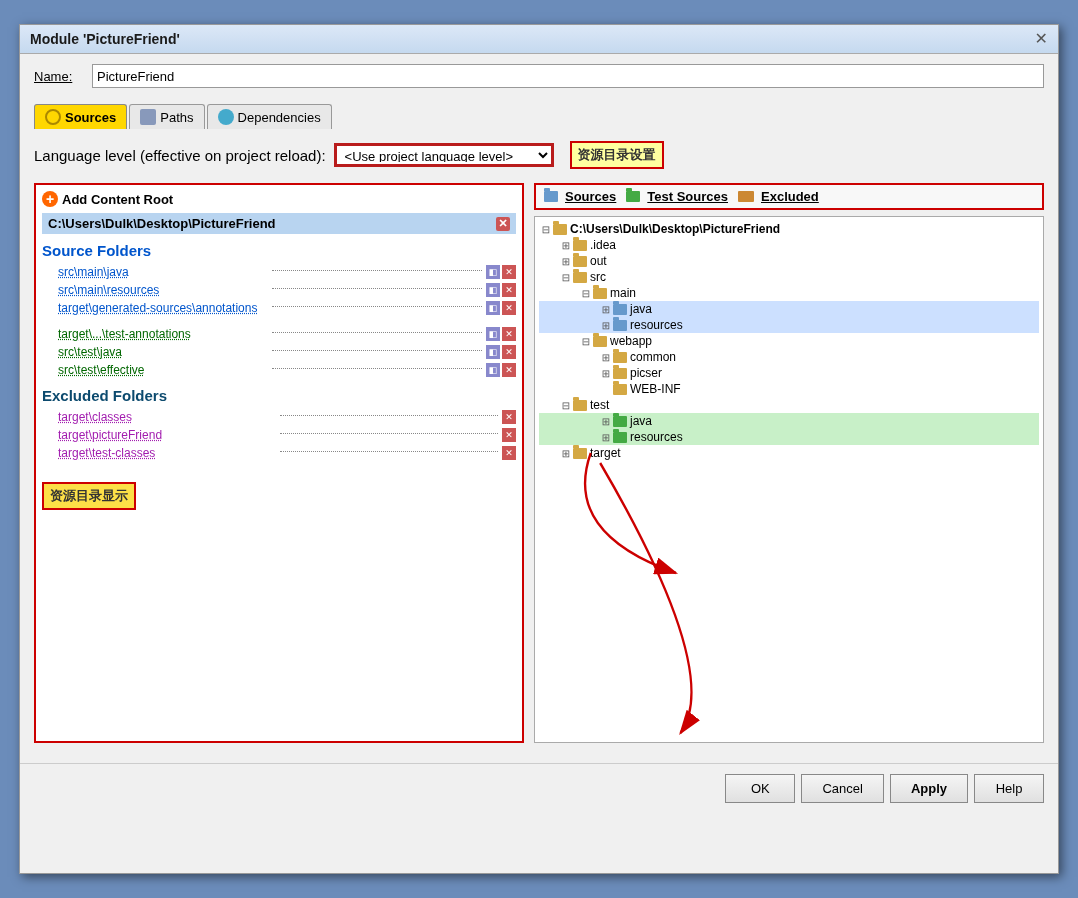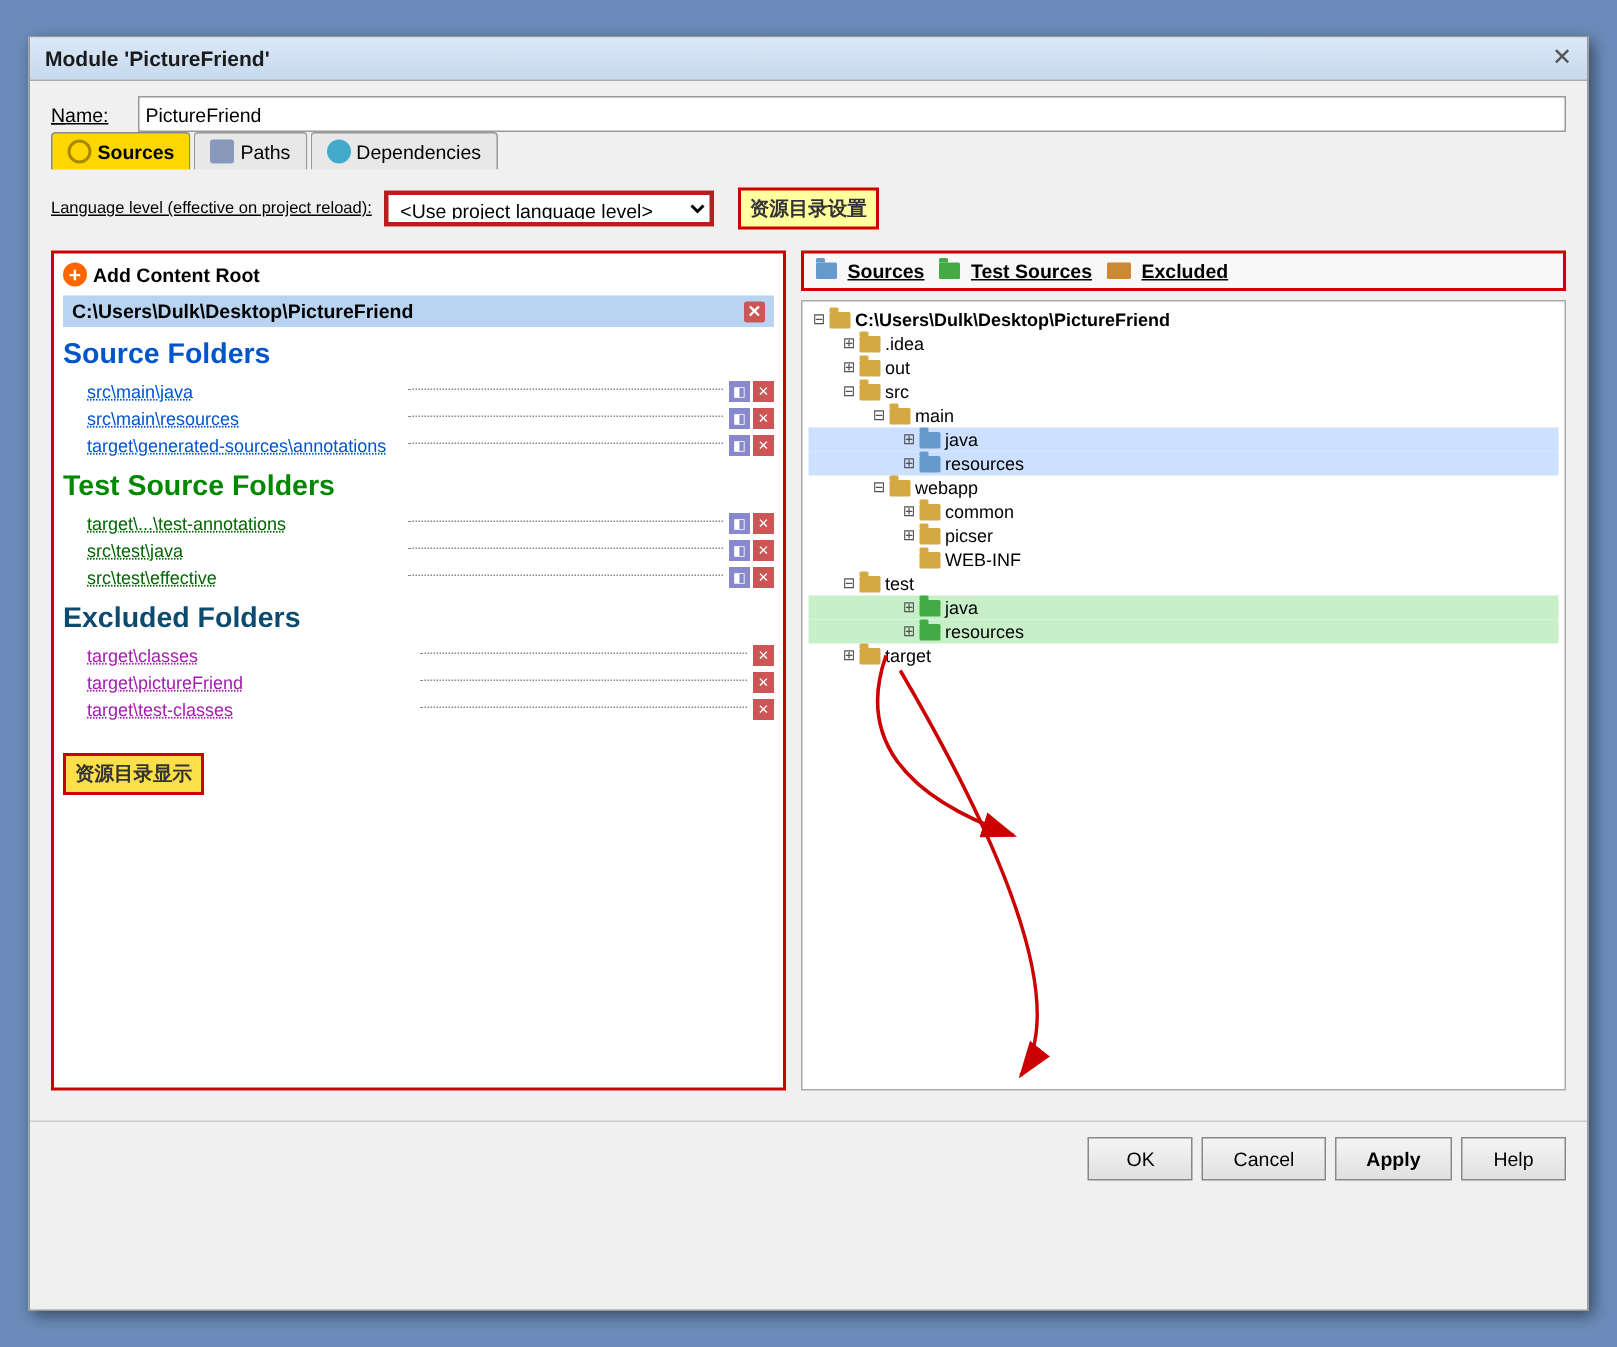--- a/index.html
+++ b/index.html
@@ -40,21 +40,21 @@
       background: none;
       border: none;
       line-height: 1;
     }
     .dialog-body {
       padding: 10px 14px;
     }
     .name-row {
       display: flex;
       align-items: center;
-      margin-bottom: 0;
+      margin-bottom: 16px;
       gap: 8px;
     }
     .name-label {
       font-size: 13px;
       min-width: 50px;
       text-decoration: underline;
     }
     .name-input {
       flex: 1;
       height: 24px;
@@ -85,21 +85,21 @@
       border-color: #888;
       font-weight: bold;
     }
     .language-row {
       display: flex;
       align-items: center;
       gap: 8px;
       margin-bottom: 10px;
       padding: 4px 0;
     }
-    .language-label { font-size: 11px; text-decoration: underline; }
+    .language-label { font-size: 15px; }
     .language-select {
       border: 3px solid #b91c1c;
       padding: 2px 4px;
       font-size: 13px;
       background: white;
       height: 24px;
       min-width: 220px;
     }
     .annotation-box-right {
       background: #ffffa0;
@@ -162,21 +162,21 @@
       width: 14px;
       height: 14px;
       display: inline-flex;
       align-items: center;
       justify-content: center;
       font-size: 11px;
       cursor: pointer;
       border-radius: 2px;
     }
     .section-title {
-      font-size: 19px;
+      font-size: 15px;
       font-weight: bold;
       margin-bottom: 4px;
     }
     .section-title.source { color: #0055cc; }
     .section-title.test { color: #008800; }
     .section-title.excluded { color: #0c4a6e; }
     .folder-row {
       display: flex;
       align-items: center;
       justify-content: space-between;
@@ -420,21 +420,20 @@
           <span class="folder-path">target\generated-sources\annotations</span>
           <span class="dotted-line"></span>
           <span class="folder-icons">
             <span class="small-icon">◧</span>
             <span class="small-icon red">✕</span>
           </span>
         </div>
 
         <div class="section-spacer"></div>
 
-        <div class="section-title test">Test Source Folders</div>
         <div class="folder-row">
           <span class="folder-path test-color">target\...\test-annotations</span>
           <span class="dotted-line"></span>
           <span class="folder-icons">
             <span class="small-icon">◧</span>
             <span class="small-icon red">✕</span>
           </span>
         </div>
         <div class="folder-row">
           <span class="folder-path test-color">src\test\java</span>

